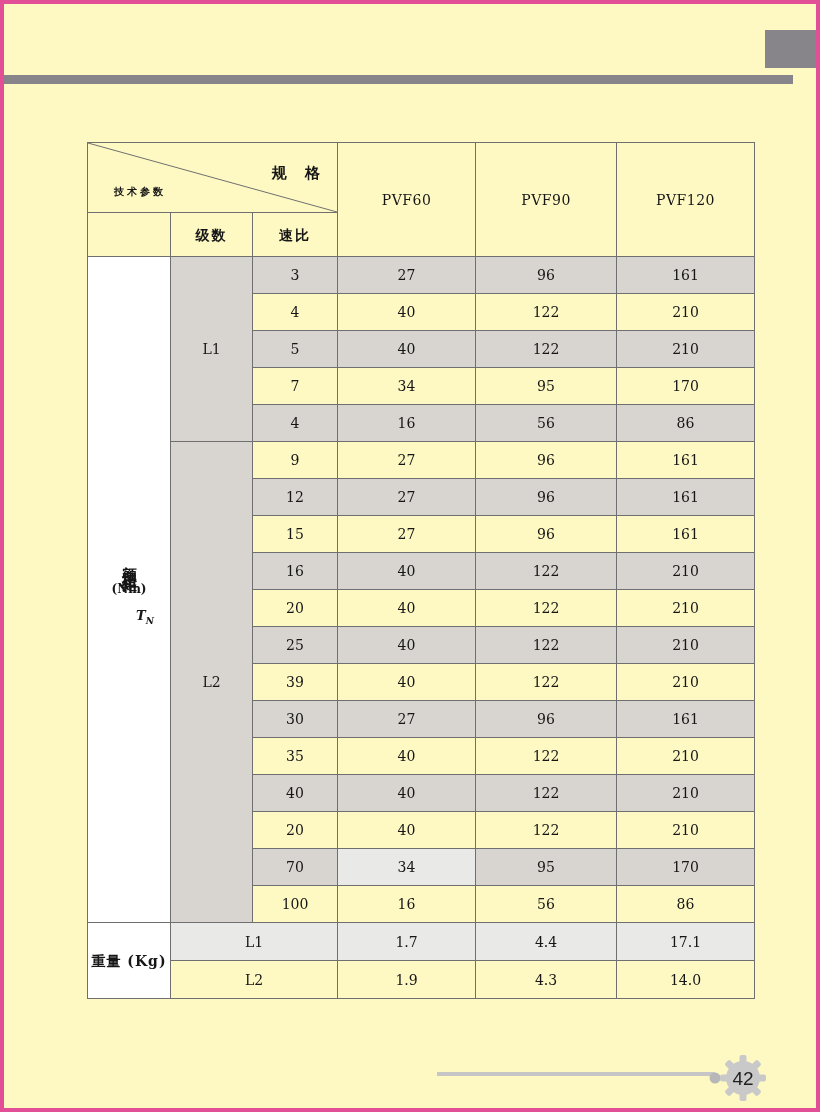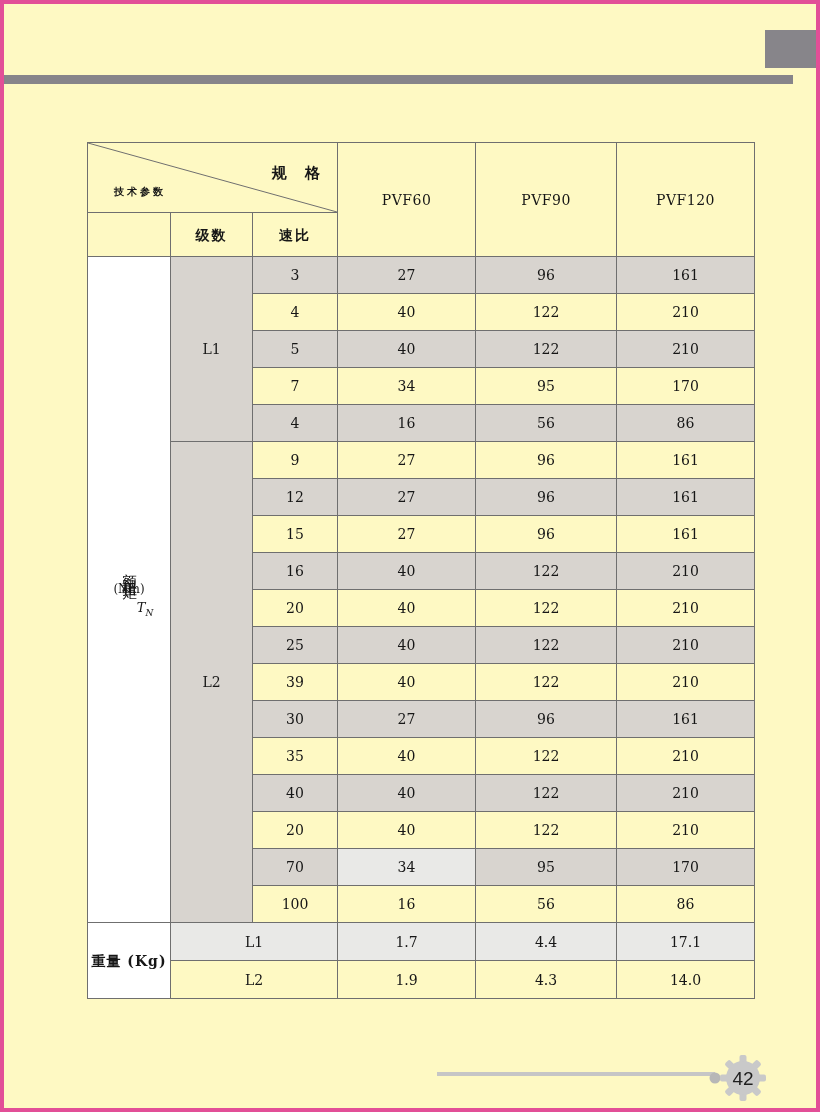--- a/index.html
+++ b/index.html
@@ -25,21 +25,21 @@
     font-weight:bold;font-size:10px;letter-spacing:3px;margin-top:12px;}
 
   td.pvfh{font-family:"Liberation Sans",sans-serif;font-size:15px;letter-spacing:.5px;}
   td.ch{font-family:"Liberation Sans",sans-serif;font-weight:bold;font-size:15px;letter-spacing:2px;margin-top:28px;}
 
   td.shad{background:#d8d4cf;}
   td.lt{background:#e9e9e7;}
   td.stage{font-size:14px;}
 
   td.rowlabel{background:#fff;}
-  .vlabel{display:flex;flex-direction:column;align-items:center;justify-content:center;gap:6px;}
+  .vlabel{display:flex;flex-direction:column;align-items:center;justify-content:center;gap:14px;font-weight:bold;}
   .vtext{writing-mode:vertical-rl;text-orientation:upright;font-family:"DejaVu Serif","Liberation Serif",serif;
     font-size:15px;letter-spacing:4px;}
   .vunit{font-family:"DejaVu Serif","Liberation Serif",serif;font-size:12px;}
   .vsym{font-family:"DejaVu Serif","Liberation Serif",serif;font-size:13px;font-style:italic;margin-left:32px;}
   .vsym sub{font-size:9px;font-style:italic;}
 
   td.wlabel{font-family:"Liberation Sans",sans-serif;font-weight:bold;font-size:14px;letter-spacing:1px;background:#fff;}
 
   
   .footer-line{position:absolute;left:433px;top:1068px;width:278px;height:4px;background:#c6c6c6;}

